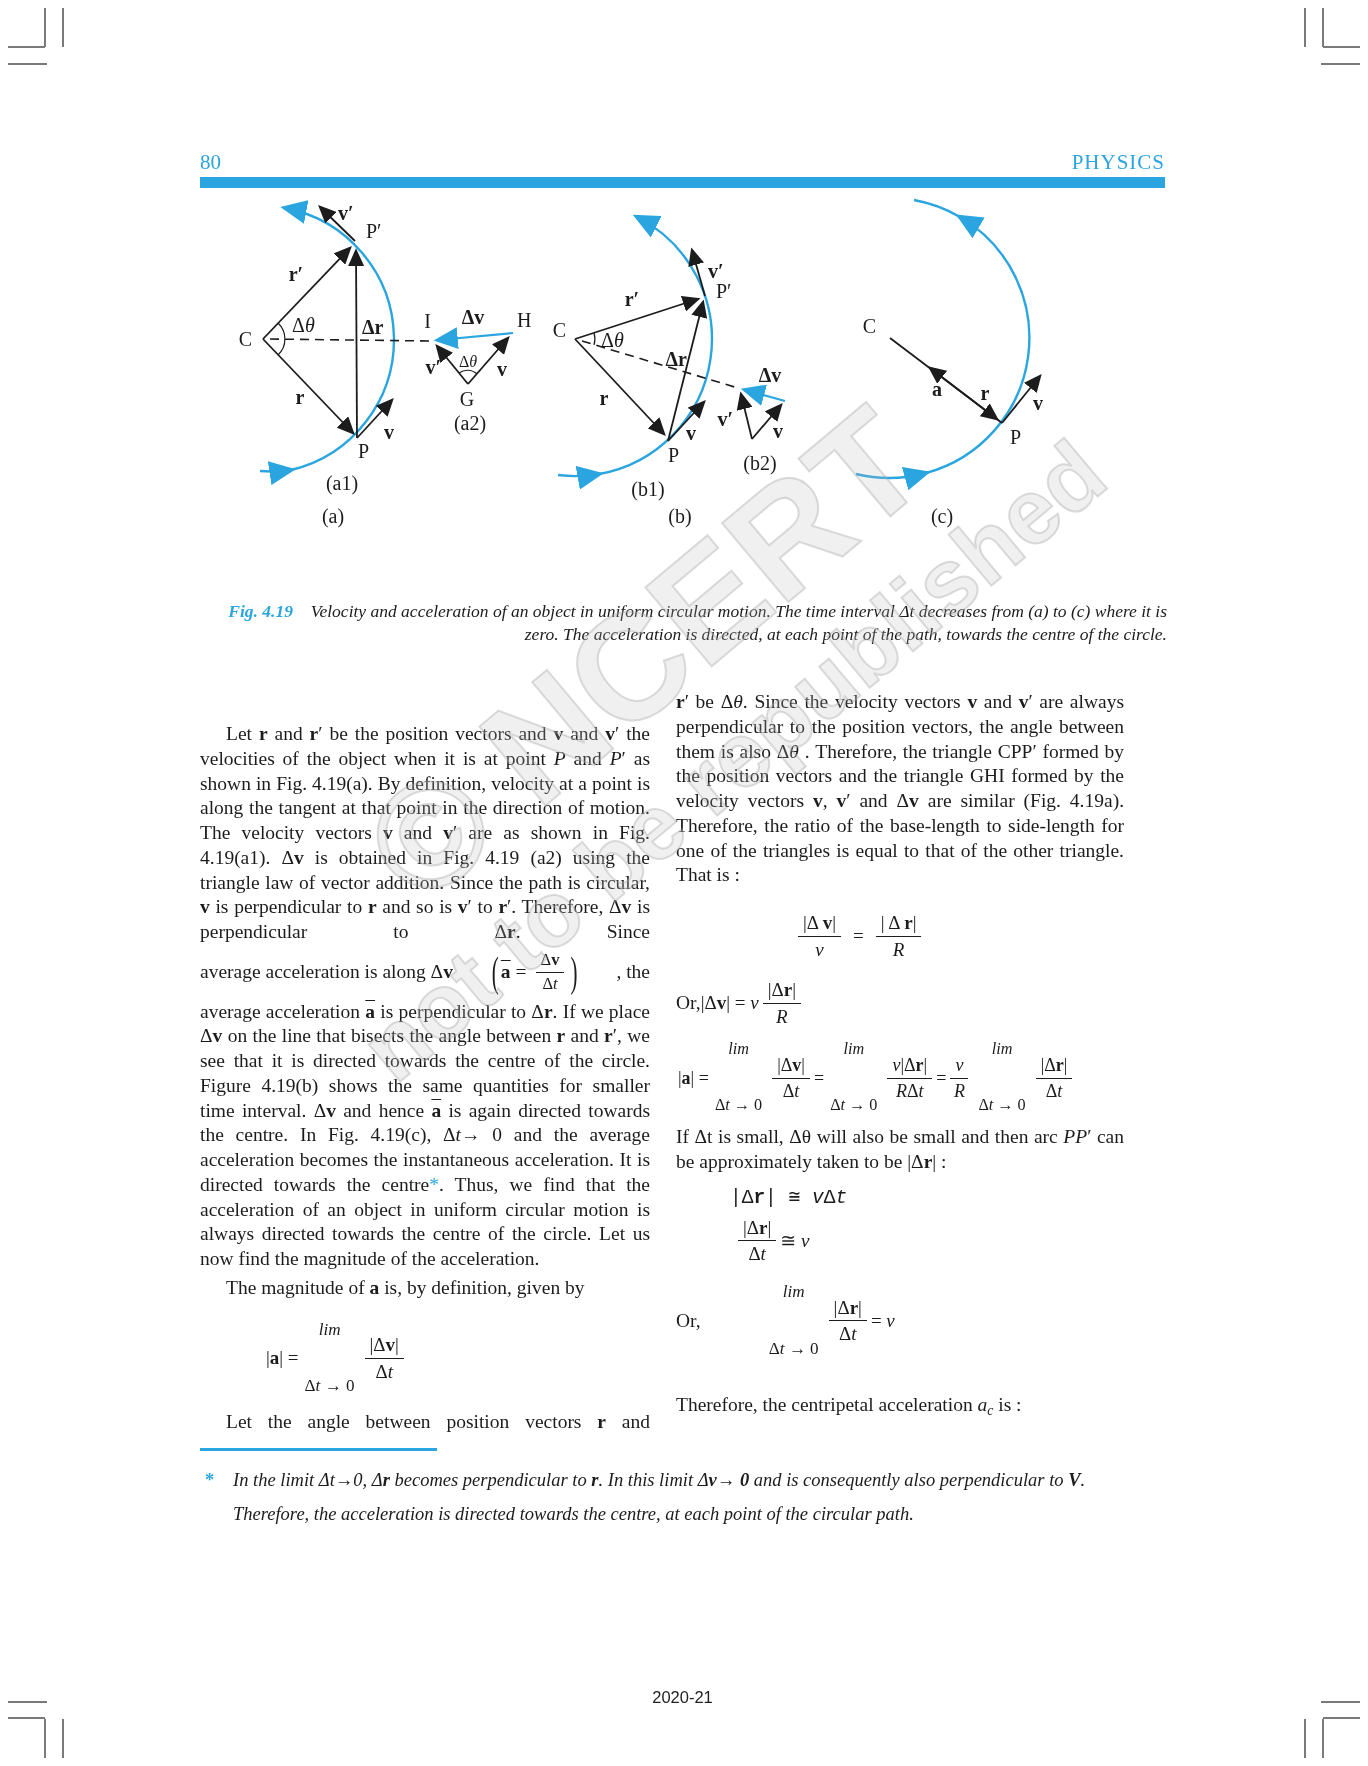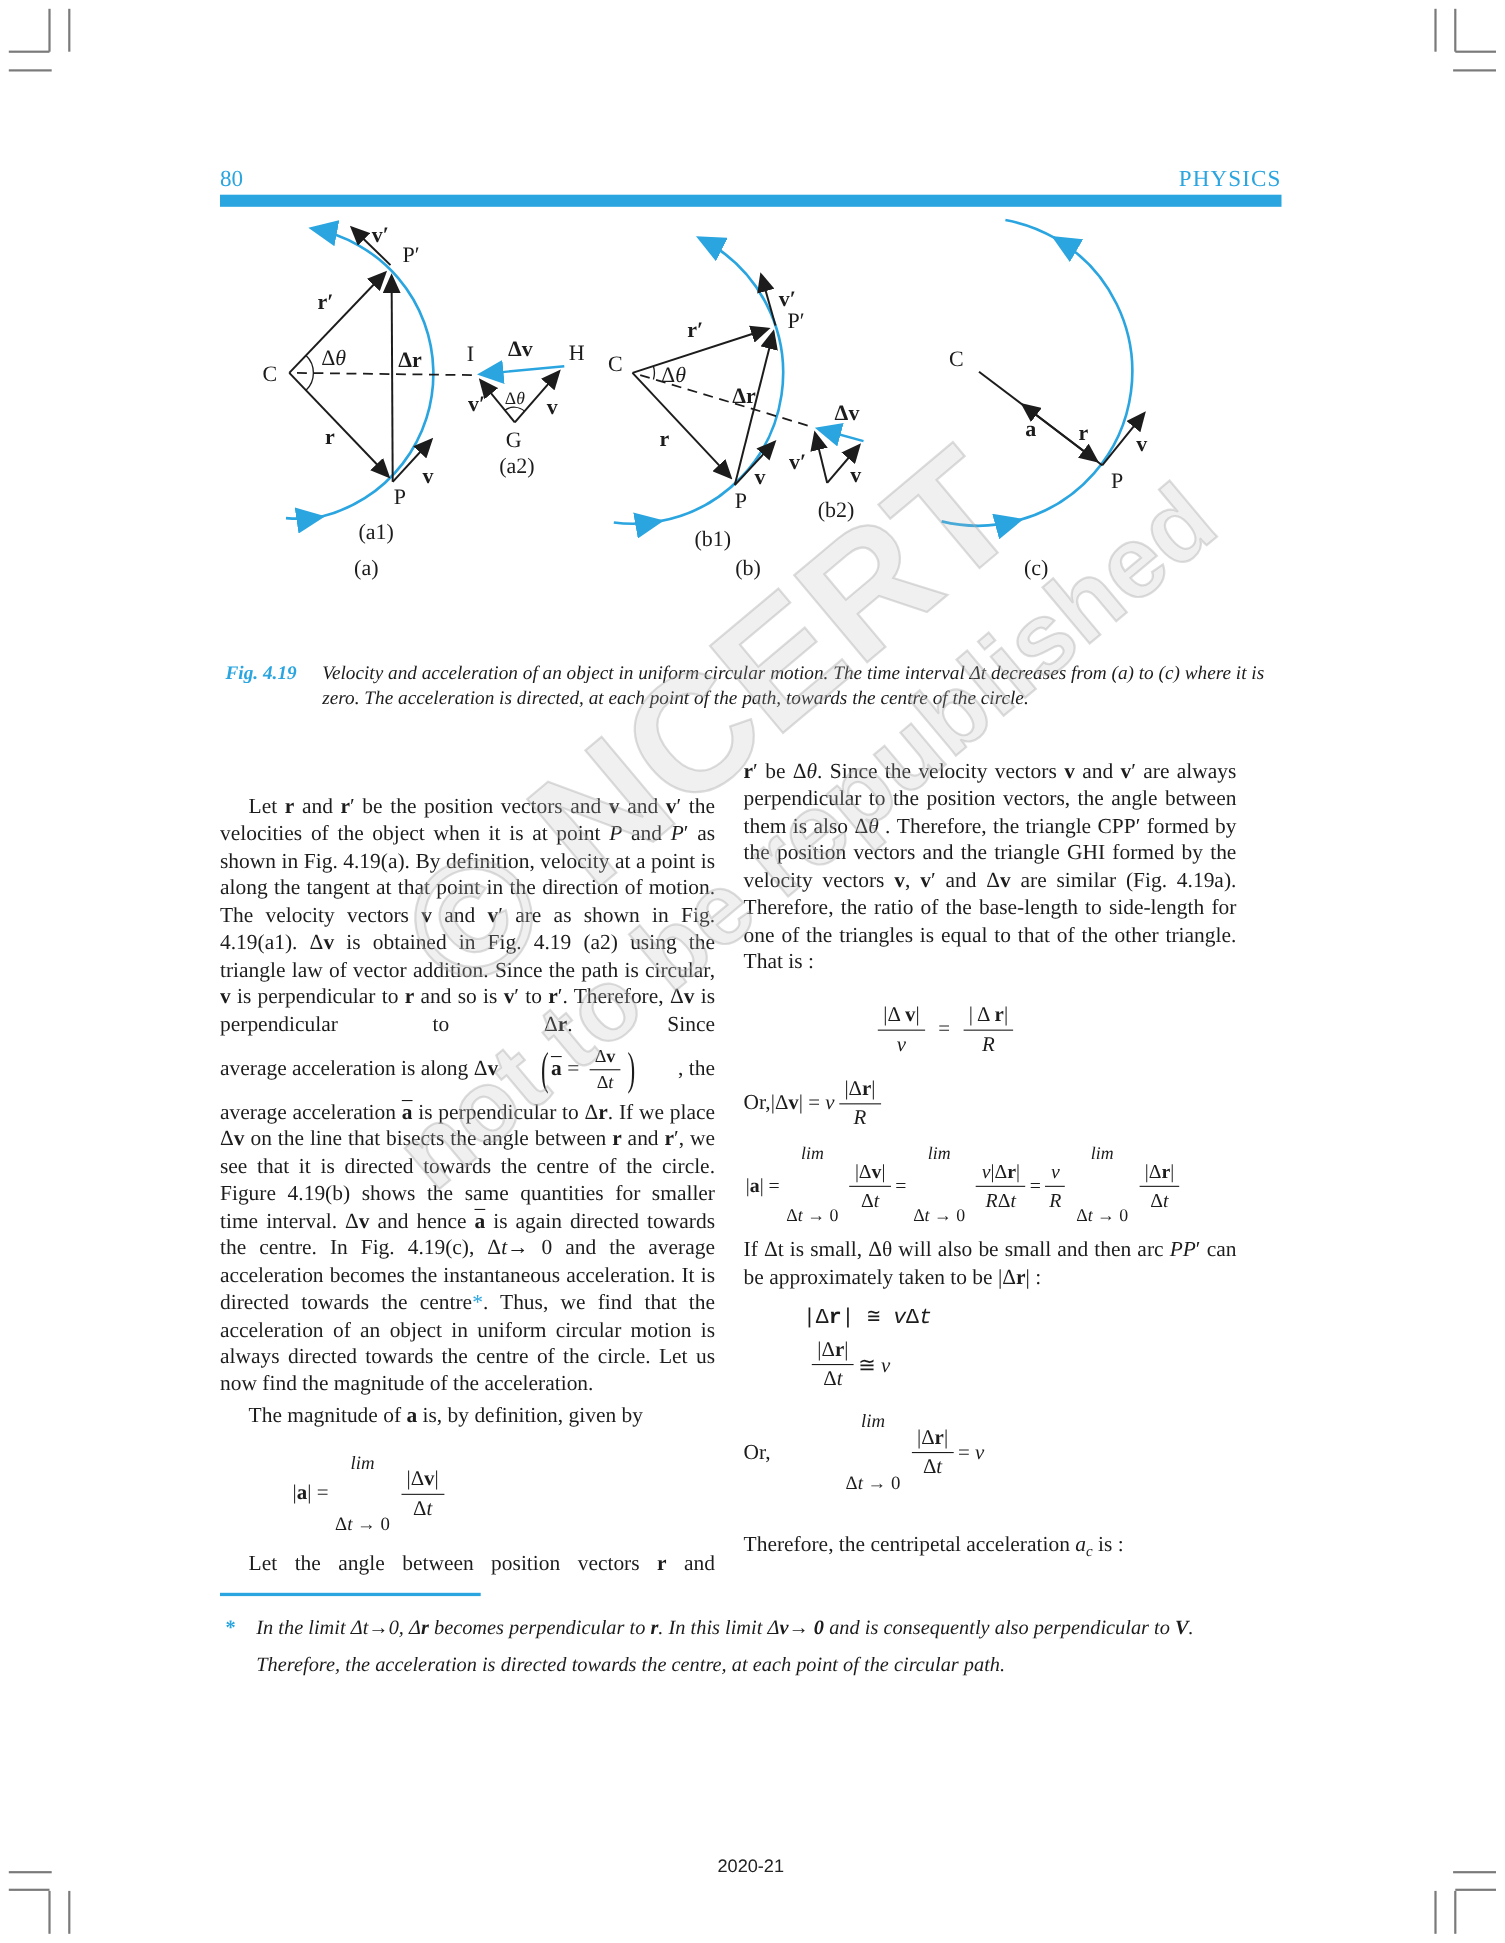--- a/index.html
+++ b/index.html
@@ -17,21 +17,21 @@
   .hdr .subj{letter-spacing:1px;}
   .hrule{position:absolute;left:200px;top:177px;width:965px;height:11px;background:var(--accent);}
   
   .figsvg{position:absolute;left:200px;top:196px;width:965px;height:340px;font-family:"Liberation Serif",serif;}
   .figsvg text{font-size:20px;fill:var(--ink);}
   .figsvg .bl{font-weight:bold;}
   .figsvg .it{font-style:italic;}
   .figsvg .sm{font-size:16px;}
   .figsvg .panel{font-size:20px;}
   
-  .caption{position:absolute;left:205px;top:600px;width:962px;display:flex;font-style:italic;font-size:17.5px;line-height:1.33;}
+  .caption{position:absolute;left:205px;top:600px;width:962px;display:flex;font-style:italic;font-size:17.5px;line-height:1.33;text-align:right;}
   .caption .flabel{color:var(--accent);font-weight:bold;width:88px;flex:none;}
   .caption .ftext{flex:1;}
   
   .cols{position:absolute;left:200px;top:690px;width:965px;display:flex;}
   .colL{width:450px;margin-right:14px;margin-top:32px;}
   .colR{width:448px;margin-left:12px;}
   .col p{margin:0;font-size:19.5px;line-height:1.27;text-align:justify;}
   .indent{text-indent:26px;}
   .jlast{text-align-last:justify;}
   .rs-b{font-weight:bold;}

